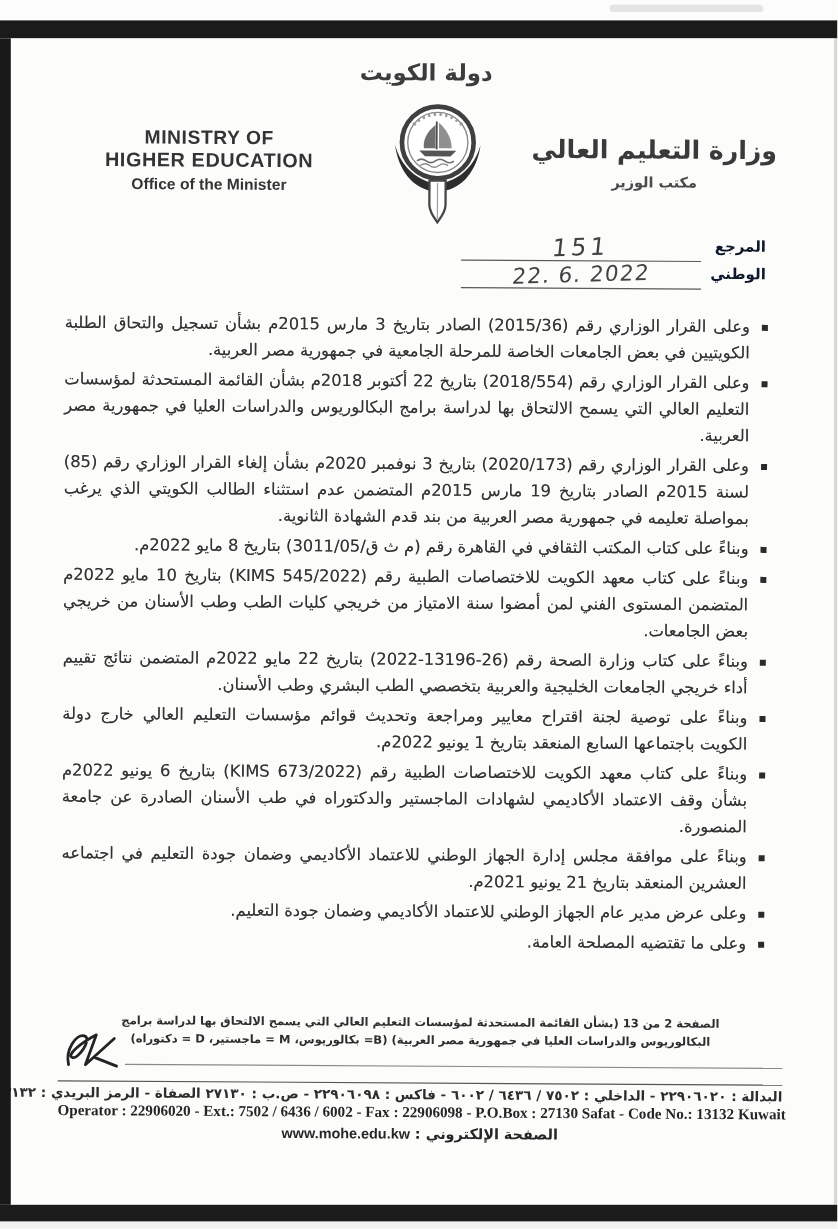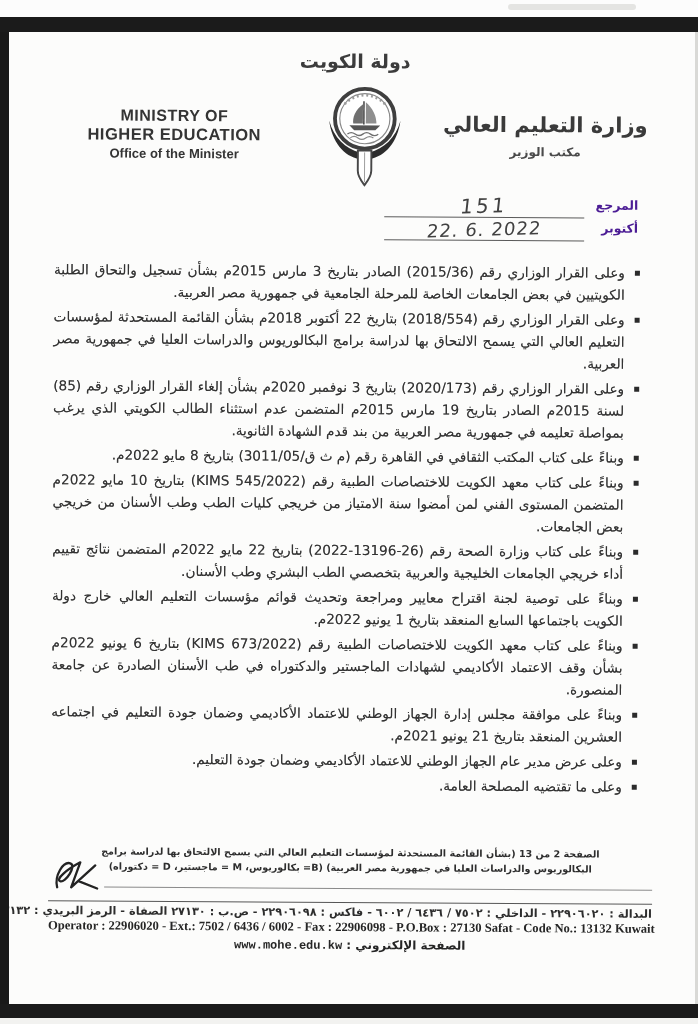--- a/index.html
+++ b/index.html
@@ -27,42 +27,42 @@
   .min-en .l2 { font-size:16.5px; letter-spacing:.5px; }
   .min-en .l3 { font-size:13px; margin-top:2px; }
   .emblem-wrap { width:120px; display:flex; justify-content:center; }
   .min-ar { width:215px; text-align:center; direction:rtl; color:#3a3a3a; }
   .min-ar .big { font-size:21px; font-weight:bold; letter-spacing:-0.5px; }
   .min-ar .small { font-size:12px; font-weight:bold; margin-top:8px; color:#4a4a4a; }
 
   
   .ref-block { direction:rtl; width:300px; margin:6px 18px 0 auto; }
   .ref-row { display:flex; align-items:flex-end; gap:10px; margin-bottom:2px; }
-  .ref-label { font-size:12.5px; font-weight:bold; color:#4c1d95; width:44px; padding-bottom:6px; }
+  .ref-label { font-size:12.5px; font-weight:bold; color:#0f172a; width:44px; padding-bottom:6px; }
   .ref-line { width:200px; border-bottom:1.4px solid #5a5a5a; text-align:center; }
   .hand { direction:ltr; unicode-bidi:isolate; display:inline-block; font-size:20px; color:#414141; transform:skewX(-8deg) rotate(-2deg); letter-spacing:3px; line-height:1.1; }
   .hand.date { font-size:18px; letter-spacing:1px; }
 
   
   .bullets { direction:rtl; list-style:none; margin-top:20px; padding:0 14px 0 2px; text-align:justify; }
   .bullets li { position:relative; padding-right:17px; margin-bottom:3px; font-size:13.6px; line-height:22px; color:#333; text-shadow:0 0 .4px rgba(40,40,40,.55); }
   .bullets li::before { content:""; position:absolute; right:2px; top:9px; width:5px; height:5px; background:#2b2b2b; }
 
   
   .footnote { direction:rtl; margin:50px auto 0; width:92%; text-align:center; font-size:9.6px; font-weight:bold; line-height:1.55; color:#2e2e2e; }
 
   
   .footer-area { position:relative; margin-top:12px; }
   .sig { position:absolute; left:2px; top:-30px; }
   .rule-a { border-top:1.6px solid #8a8a8a; margin-left:56px; }
   .rule-b { border-top:1.6px solid #565656; margin-top:13px; }
   .contact-ar { direction:rtl; margin-top:3px; text-align:center; font-size:11.3px; font-weight:bold; color:#2d2d2d; white-space:nowrap; }
   .contact-en { margin-top:1px; text-align:center; font-family:"Liberation Serif", serif; font-size:12.6px; font-weight:bold; color:#262626; white-space:nowrap; }
   .website { direction:rtl; margin-top:3px; text-align:center; font-size:12px; font-weight:bold; color:#262626; }
-  .website .url { direction:ltr; unicode-bidi:isolate; font-family:Liberation Mono, monospace; }
+  .website .url { direction:ltr; unicode-bidi:isolate; font-family:Liberation Sans, sans-serif; }
 </style>
 </head>
 <body>
 
 <div class="scan">
   <div class="top-strip"></div>
   <div class="top-smudge"></div>
   <div class="band-top"></div>
 
   <div class="paper">
@@ -102,21 +102,21 @@
       </div>
 
       <div class="ref-block">
         <div class="ref-row">
           <span class="ref-label">المرجع</span>
           <span class="ref-line">
             <span class="hand">151</span>
           </span>
         </div>
         <div class="ref-row">
-          <span class="ref-label">أكتوبر</span>
+          <span class="ref-label">الوطني</span>
           <span class="ref-line">
             <span class="hand date">22. 6. 2022</span>
           </span>
         </div>
       </div>
 
       <ul class="bullets">
 
       <li>وعلى القرار الوزاري رقم (2015/36) الصادر بتاريخ 3 مارس 2015م بشأن تسجيل والتحاق الطلبة الكويتيين في بعض الجامعات الخاصة للمرحلة الجامعية في جمهورية مصر العربية.</li>
           <li>وعلى القرار الوزاري رقم (2018/554) بتاريخ 22 أكتوبر 2018م بشأن القائمة المستحدثة لمؤسسات التعليم العالي التي يسمح الالتحاق بها لدراسة برامج البكالوريوس والدراسات العليا في جمهورية مصر العربية.</li>

